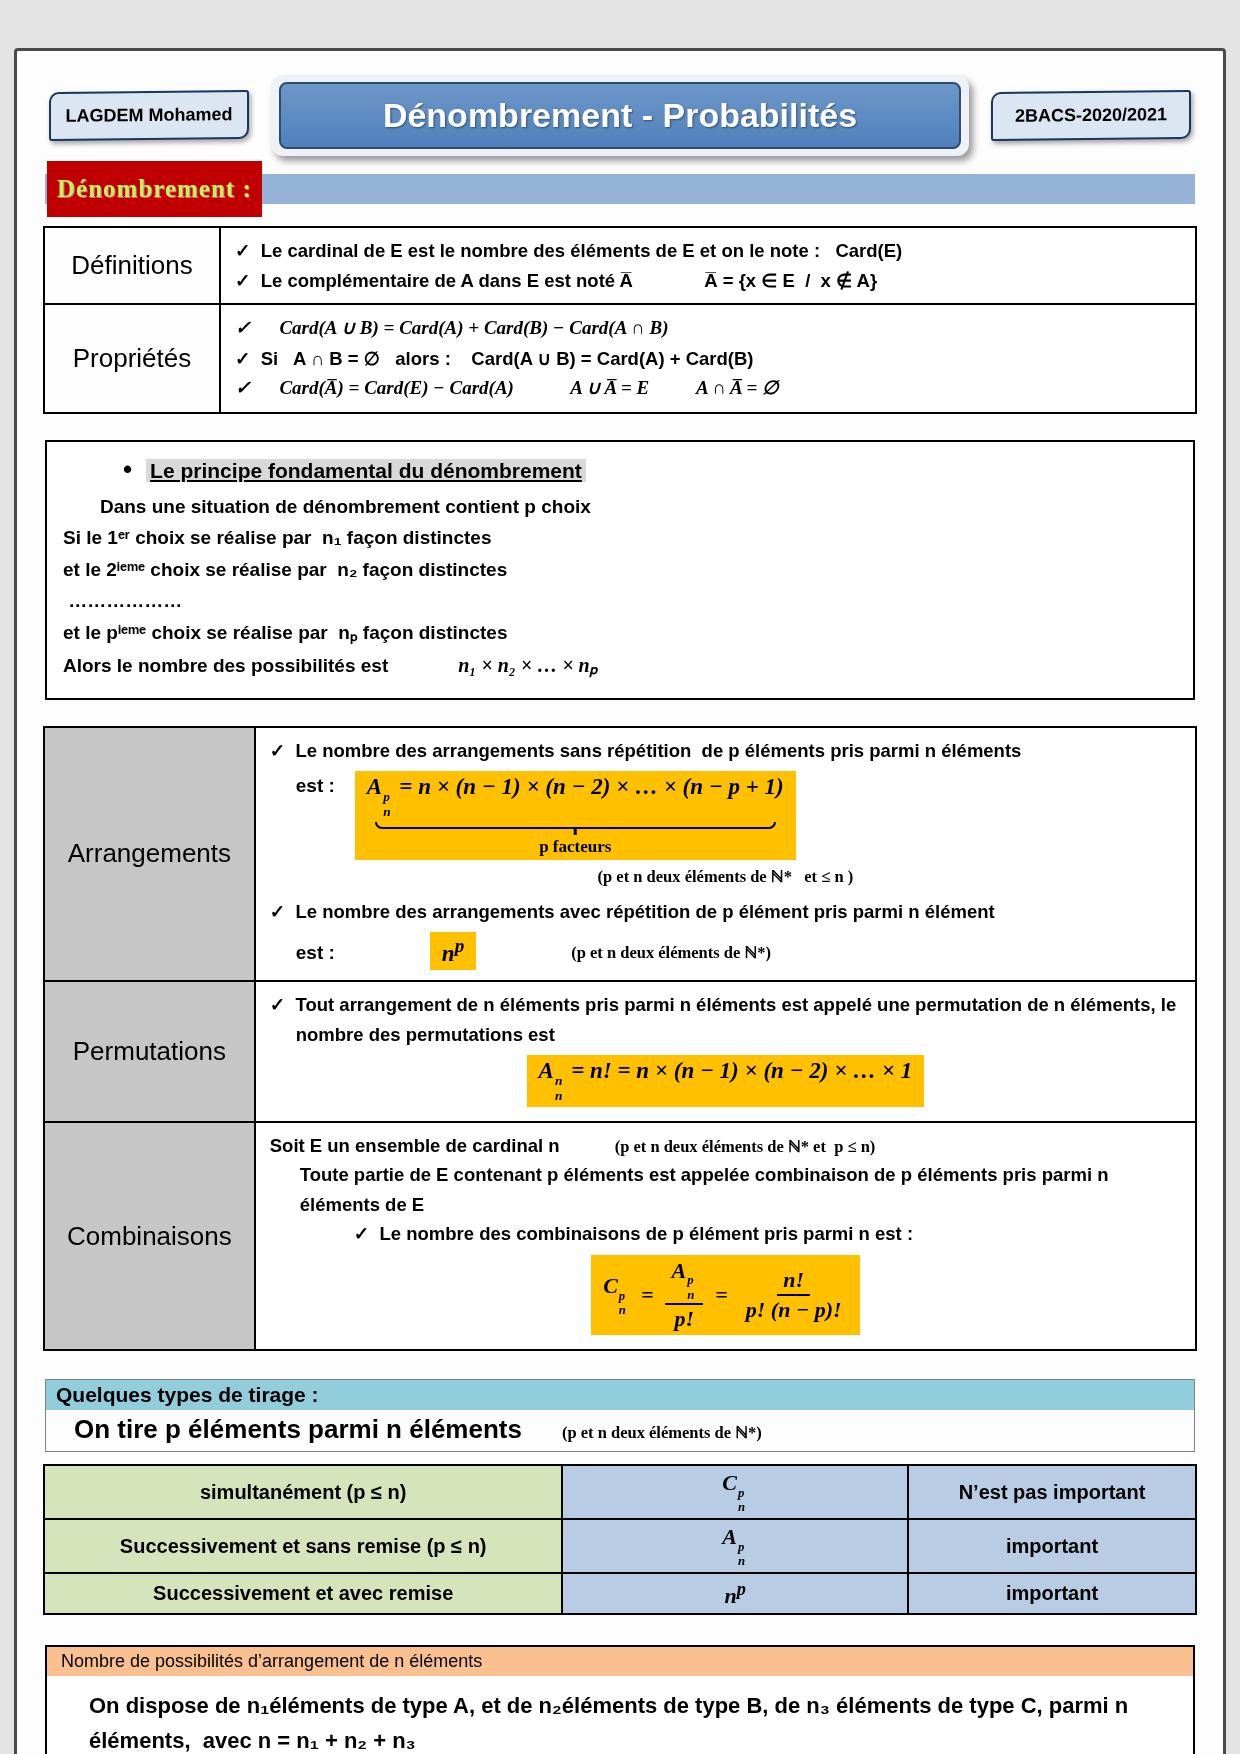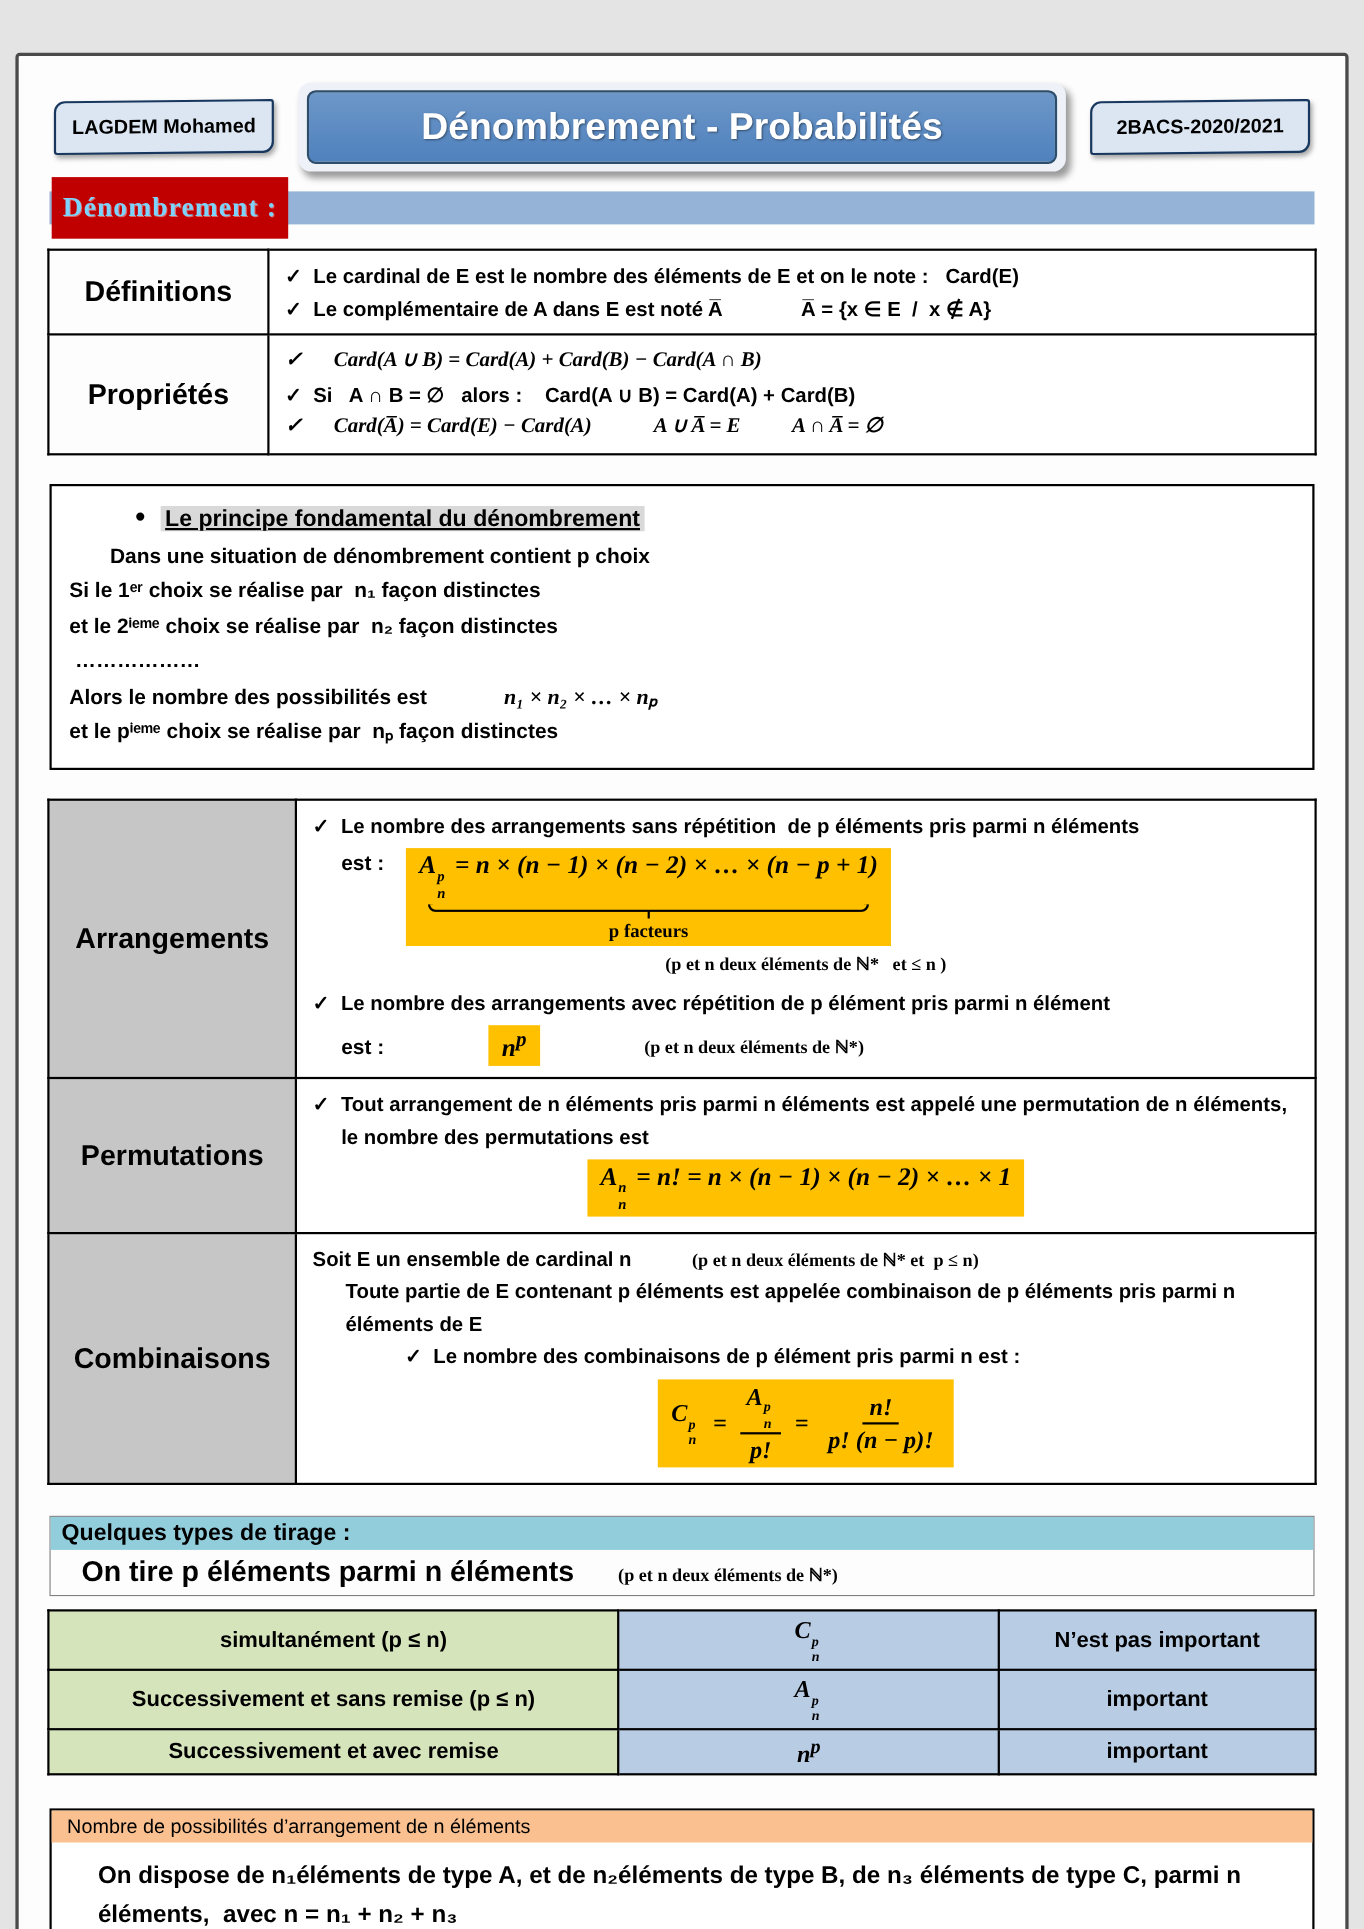--- a/index.html
+++ b/index.html
@@ -13,28 +13,28 @@
   .banner { background:var(--banner-blue,#DCE6F2); border:2px solid #17375E; border-radius:10px 3px 10px 3px;
             box-shadow:2px 3px 5px rgba(0,0,0,.35); padding:12px 14px; min-width:200px; text-align:center;
             font-weight:bold; font-size:18px; transform:skewY(-0.6deg); }
   .title-card { flex:1; background:#eef2f8; border-radius:12px; padding:7px 8px; box-shadow:4px 5px 7px rgba(0,0,0,.4); }
   .title-box { background:linear-gradient(#6d97c8, var(--title-blue,#4F81BD)); border:2px solid #2e4d6b; border-radius:8px;
                color:#fff; font-weight:bold; font-size:34px; text-align:center; padding:12px 10px;
                text-shadow:1px 1px 2px rgba(0,0,0,.45); }
 
   
   .section-bar { background:var(--bar-blue,#95B3D7); height:30px; margin:14px 2px 0 2px; display:flex; align-items:center; }
-  .section-chip { background:var(--section-red,#C00000); color:#7dd3fc; font-family:"Liberation Serif", serif;
+  .section-chip { background:var(--section-red,#C00000); color:#bef264; font-family:"Liberation Serif", serif;
                   font-weight:bold; font-size:25px; letter-spacing:1px; padding:14px 10px; margin-left:2px;
                   text-shadow:1px 1px 0 #e06666; }
 
   
   table.tbl { border-collapse:collapse; width:100%; }
   table.tbl td { border:2.5px solid #000; vertical-align:middle; }
-  td.lbl { width:200px; text-align:center; font-weight:bold; font-size:26px; padding:22px; }
+  td.lbl { width:176px; text-align:center; font-weight:normal; font-size:26px; padding:22px; }
   td.lbl.gray { background:var(--label-gray,#C6C6C6); }
   td.content { padding:8px 14px; background:#fff; }
 
   .line { font-weight:bold; font-size:18.5px; line-height:1.6; white-space:pre-wrap; }
   .check { padding-left:26px; text-indent:-26px; }
   .mline { font-family:"Liberation Serif", serif; font-style:italic; font-size:19px; }
   .note { font-family:"Liberation Serif", serif; font-weight:600; font-size:16.5px; white-space:pre-wrap; }
 
   .def-tbl { margin-top:22px; }
 
@@ -141,25 +141,25 @@
   </table>
 
   <div class="principle">
     <div class="p-title-row">
       <span class="bullet-dot"></span><span class="p-title">Le principe fondamental du dénombrement</span>
     </div>
     <div class="pline">       Dans une situation de dénombrement contient p choix</div>
     <div class="pline">Si le 1ᵉʳ choix se réalise par  n₁ façon distinctes</div>
     <div class="pline">et le 2ⁱᵉᵐᵉ choix se réalise par  n₂ façon distinctes</div>
     <div class="pline"> ………………</div>
+    <div class="pline">et le pⁱᵉᵐᵉ choix se réalise par  nₚ façon distinctes</div>
     <div class="pline plast">
       <span>Alors le nombre des possibilités est</span>
       <span class="math plform">n₁ × n₂ × … × nₚ</span>
     </div>
-    <div class="pline">et le pⁱᵉᵐᵉ choix se réalise par  nₚ façon distinctes</div>
   </div>
 
   <table class="tbl arr-tbl">
     <tbody>
     <tr>
       <td class="lbl gray">
         <span>Arrangements</span>
       </td>
       <td class="content">
         <div class="line check">✓  Le nombre des arrangements sans répétition  de p éléments pris parmi n éléments</div>

